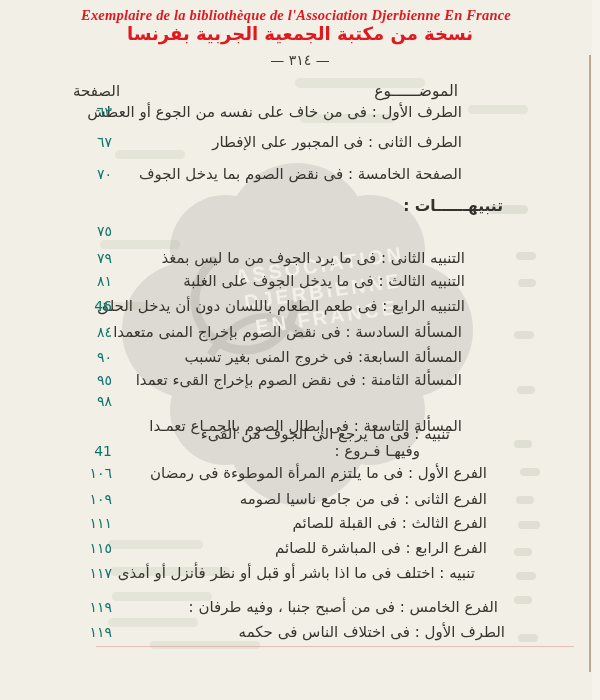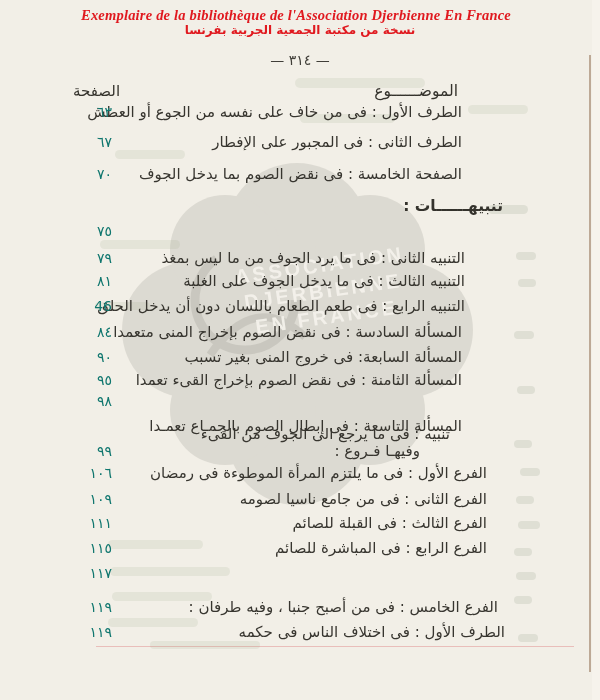--- a/index.html
+++ b/index.html
@@ -15,21 +15,21 @@
   .artifact-line{position:absolute;top:646px;left:96px;width:478px;height:1px;background:rgba(222,130,130,.45);z-index:1;}
 
   
   .stamp-fr{
     position:absolute;top:7px;left:0;right:8px;text-align:center;z-index:3;
     font-family:"Liberation Serif",serif;font-style:italic;font-weight:bold;
     font-size:14.5px;letter-spacing:.2px;color:#e0191f;
   }
   .stamp-ar{
     position:absolute;top:23px;left:0;right:0;text-align:center;direction:rtl;z-index:3;
-    font-size:12px;font-weight:bold;color:#e0191f;
+    font-size:18px;font-weight:bold;color:#e0191f;
   }
   .pageno{
     position:absolute;top:52px;left:0;right:0;text-align:center;z-index:3;
     font-size:14px;letter-spacing:2px;color:#403e38;
   }
 
   
   .hdr-topic{position:absolute;top:82px;right:142px;direction:rtl;font-size:15.5px;color:#35332d;z-index:3;white-space:nowrap;}
   .hdr-page{position:absolute;top:82px;left:64px;font-size:15px;color:#35332d;z-index:3;margin-left:9px;}
 
@@ -162,39 +162,40 @@
   <div class="row" style="top:392px;">
     <span class="t" style="right:150px;margin-top:33px;">تنبيه : فى ما يرجع الى الجوف من القىء</span>
     <span class="p">٩٨</span>
   </div>
   <div class="row" style="top:417px;">
     <span class="t" style="right:138px;">المسألة التاسعة : فى إبطال الصوم بالجمـاع تعمـدا</span>
     <span class="p"></span>
   </div>
   <div class="row" style="top:442px;">
     <span class="t" style="right:180px;">وفيهـا فـروع :</span>
-    <span class="p">٩٩</span>
+    <span class="p">41</span>
   </div>
   <div class="row" style="top:464px;">
     <span class="t" style="right:113px;">الفرع الأول : فى ما يلتزم المرأة الموطوءة فى رمضان</span>
     <span class="p">١٠٦</span>
   </div>
   <div class="row" style="top:490px;">
     <span class="t" style="right:113px;">الفرع الثانى : فى من جامع ناسيا لصومه</span>
     <span class="p">١٠٩</span>
   </div>
   <div class="row" style="top:514px;">
     <span class="t" style="right:113px;">الفرع الثالث : فى القبلة للصائم</span>
     <span class="p">١١١</span>
   </div>
   <div class="row" style="top:539px;">
     <span class="t" style="right:113px;">الفرع الرابع : فى المباشرة للصائم</span>
     <span class="p">١١٥</span>
   </div>
   <div class="row" style="top:564px;">
+    <span class="t" style="right:125px;">تنبيه : اختلف فى ما اذا باشر أو قبل أو نظر فأنزل أو أمذى</span>
     <span class="p">١١٧</span>
   </div>
   <div class="row" style="top:598px;">
     <span class="t" style="right:102px;">الفرع الخامس : فى من أصبح جنبا ، وفيه طرفان :</span>
     <span class="p">١١٩</span>
   </div>
   <div class="row" style="top:623px;">
     <span class="t" style="right:95px;">الطرف الأول : فى اختلاف الناس فى حكمه</span>
     <span class="p">١١٩</span>
   </div>

